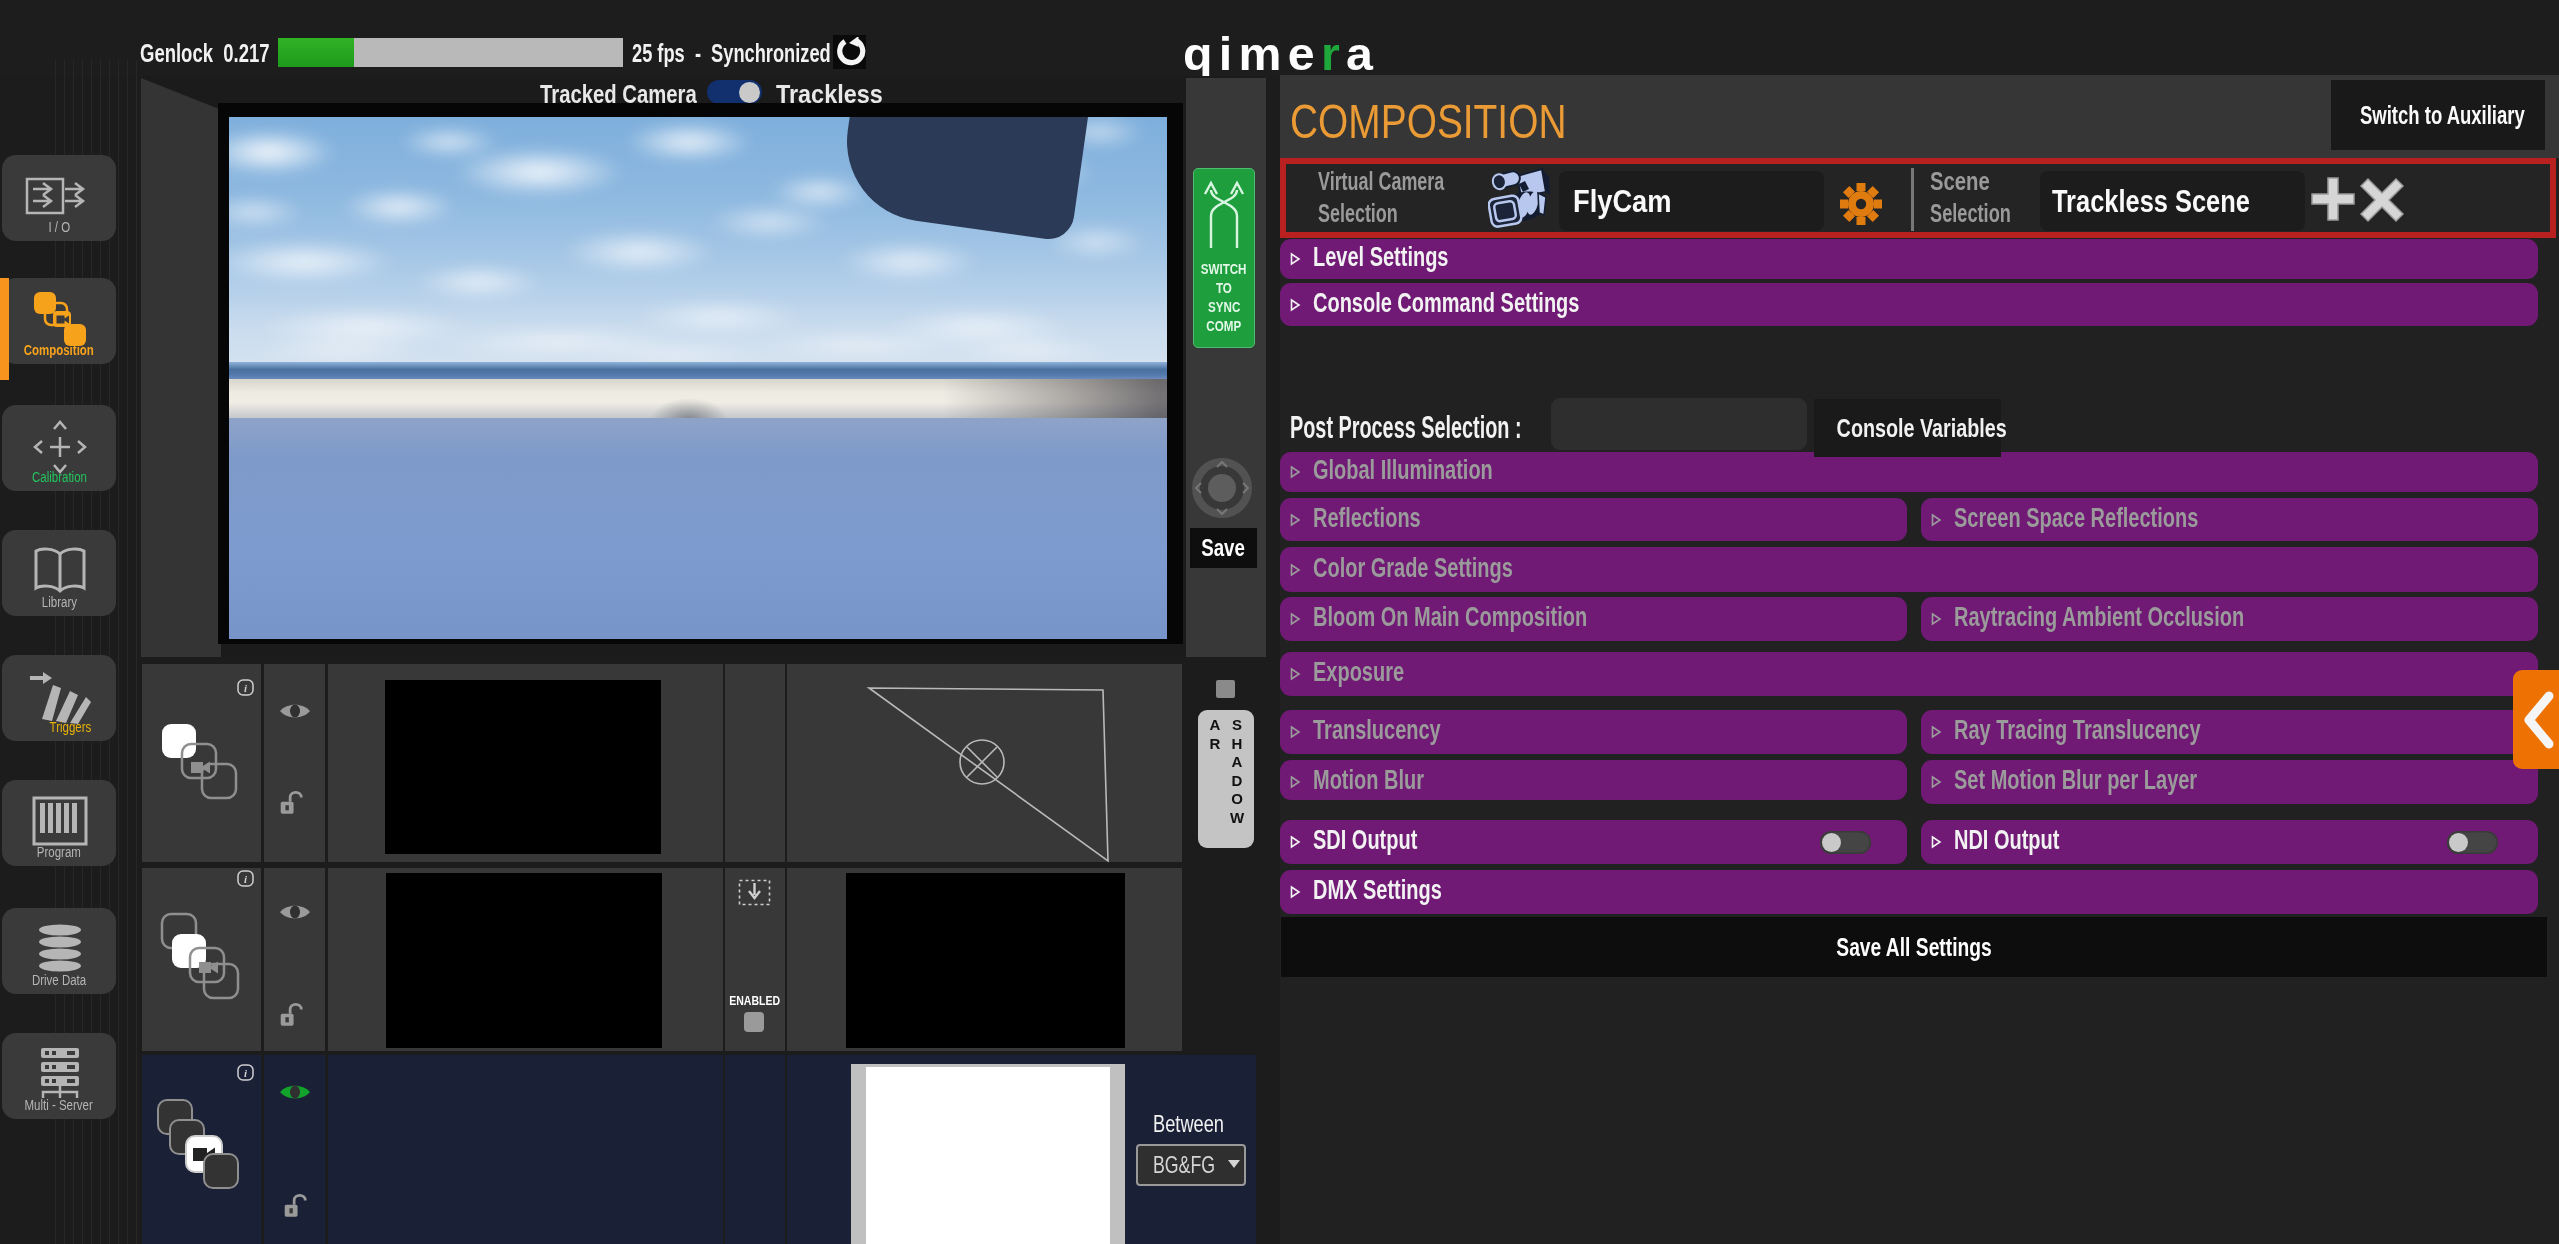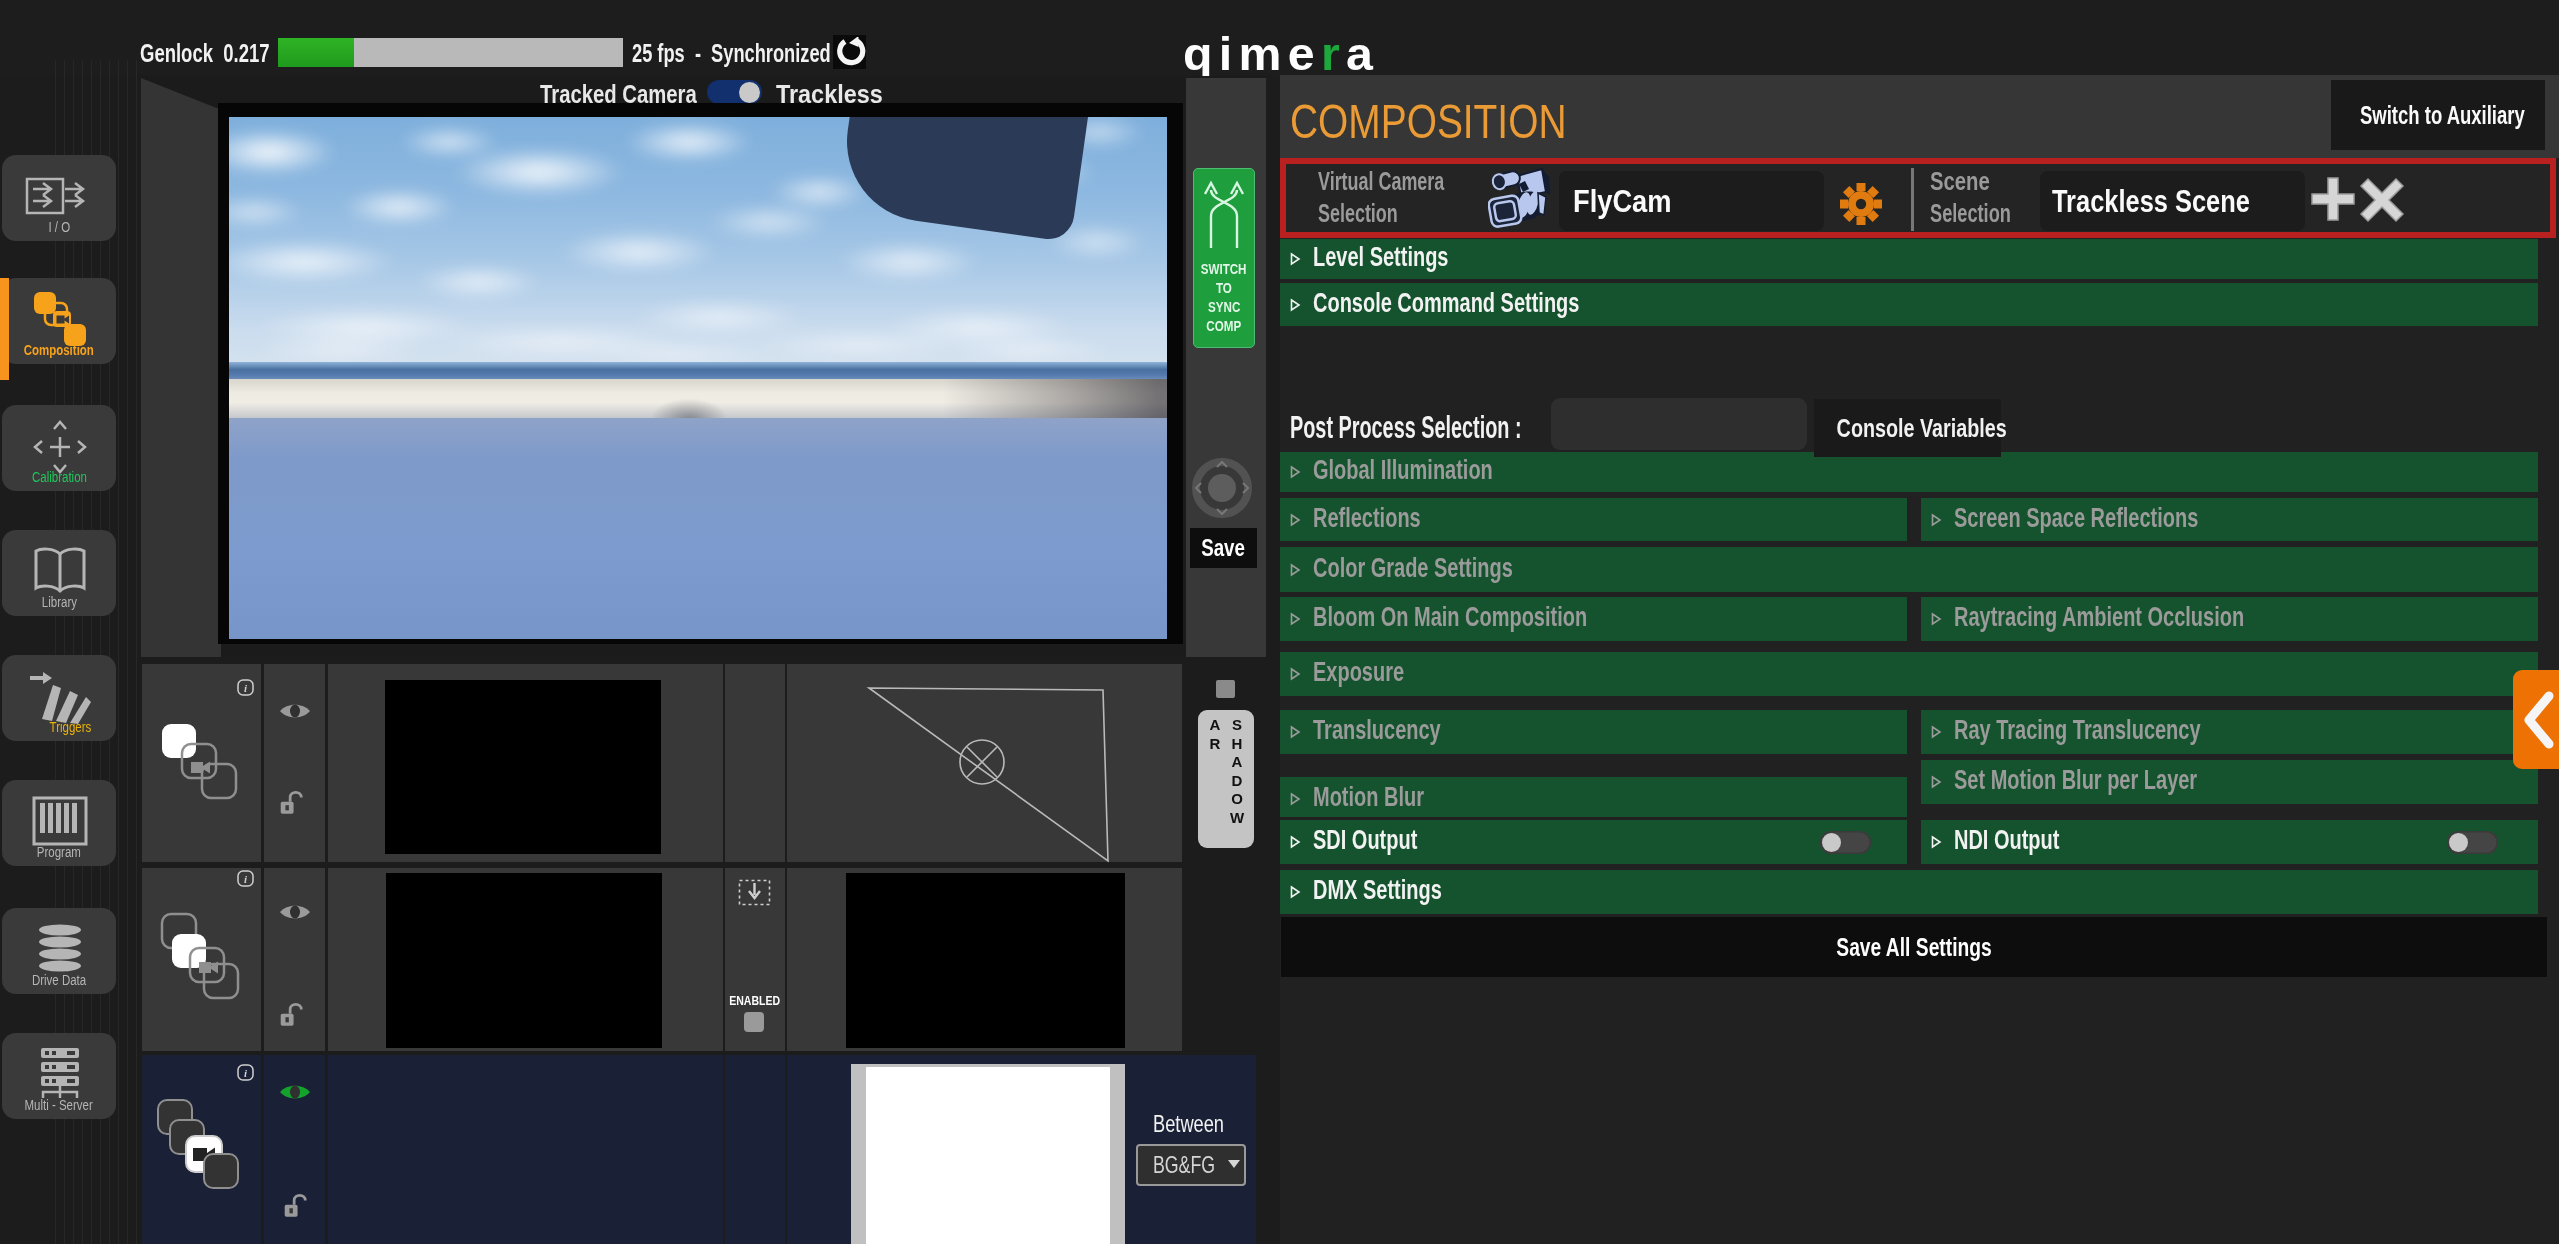--- a/index.html
+++ b/index.html
@@ -1,19 +1,19 @@
 <!DOCTYPE html>
 <html><head>
 <meta charset="utf-8">
 <style>
 * { margin:0; padding:0; box-sizing:border-box; }
 html,body { width:2559px; height:1244px; background:#1c1c1c; font-family:"Liberation Sans",sans-serif; overflow:hidden; }
 .abs { position:absolute; }
 .tx { position:absolute; white-space:nowrap; font-weight:bold; transform-origin:0 0; }
-.bar { position:absolute; background:#14532d; }
+.bar { position:absolute; background:#701a75;border-radius:11px; }
 .sbtn { position:absolute; left:2px; width:114px; height:86px; background:#3a3a3a; border-radius:14px; }
 .sbtn .cap { position:absolute; bottom:6px; width:100%; text-align:center; font-size:14px; color:#b5b5b5; }
 .sbtn .cap span { display:inline-block; transform:scaleX(0.82); }
 </style>
 </head>
 <body>
 <div id="root" style="position:absolute;top:0;left:0;width:2559px;height:1244px;">
 
 <div class="abs" style="left:0px;top:0px;width:2559px;height:75px;background:#1d1d1d;"></div>
 <div class="tx" style="left:140px;top:39px;font-size:25px;color:#f2f2f2;font-weight:bold;transform:scaleX(0.74);">Genlock&nbsp; 0.217</div>
@@ -379,21 +379,21 @@
         <path d="M2.5 2 L10 7 L2.5 12 Z" fill="none" stroke="#9b9b9b" stroke-width="1.6"></path>
       </svg>
       <div style="position:absolute;left:33px;top:22.0px;transform:translateY(-54%) scaleX(0.74);transform-origin:0 50%;font-weight:bold;font-size:27px;color:#9b9b9b;white-space:nowrap;">Translucency</div>
     </div>
 <div class="bar" style="left:1921px;top:710px;width:617px;height:44px;">
       <svg style="position:absolute;left:9px;top:15.0px;" width="12" height="14" viewBox="0 0 12 14">
         <path d="M2.5 2 L10 7 L2.5 12 Z" fill="none" stroke="#9b9b9b" stroke-width="1.6"></path>
       </svg>
       <div style="position:absolute;left:33px;top:22.0px;transform:translateY(-54%) scaleX(0.74);transform-origin:0 50%;font-weight:bold;font-size:27px;color:#9b9b9b;white-space:nowrap;">Ray Tracing Translucency</div>
     </div>
-<div class="bar" style="left:1280px;top:760px;width:627px;height:40px;margin-top:17px;">
+<div class="bar" style="left:1280px;top:760px;width:627px;height:40px;">
       <svg style="position:absolute;left:9px;top:15.0px;" width="12" height="14" viewBox="0 0 12 14">
         <path d="M2.5 2 L10 7 L2.5 12 Z" fill="none" stroke="#9b9b9b" stroke-width="1.6"></path>
       </svg>
       <div style="position:absolute;left:33px;top:22.0px;transform:translateY(-54%) scaleX(0.74);transform-origin:0 50%;font-weight:bold;font-size:27px;color:#9b9b9b;white-space:nowrap;">Motion Blur</div>
     </div>
 <div class="bar" style="left:1921px;top:760px;width:617px;height:44px;">
       <svg style="position:absolute;left:9px;top:15.0px;" width="12" height="14" viewBox="0 0 12 14">
         <path d="M2.5 2 L10 7 L2.5 12 Z" fill="none" stroke="#9b9b9b" stroke-width="1.6"></path>
       </svg>
       <div style="position:absolute;left:33px;top:22.0px;transform:translateY(-54%) scaleX(0.74);transform-origin:0 50%;font-weight:bold;font-size:27px;color:#9b9b9b;white-space:nowrap;">Set Motion Blur per Layer</div>

